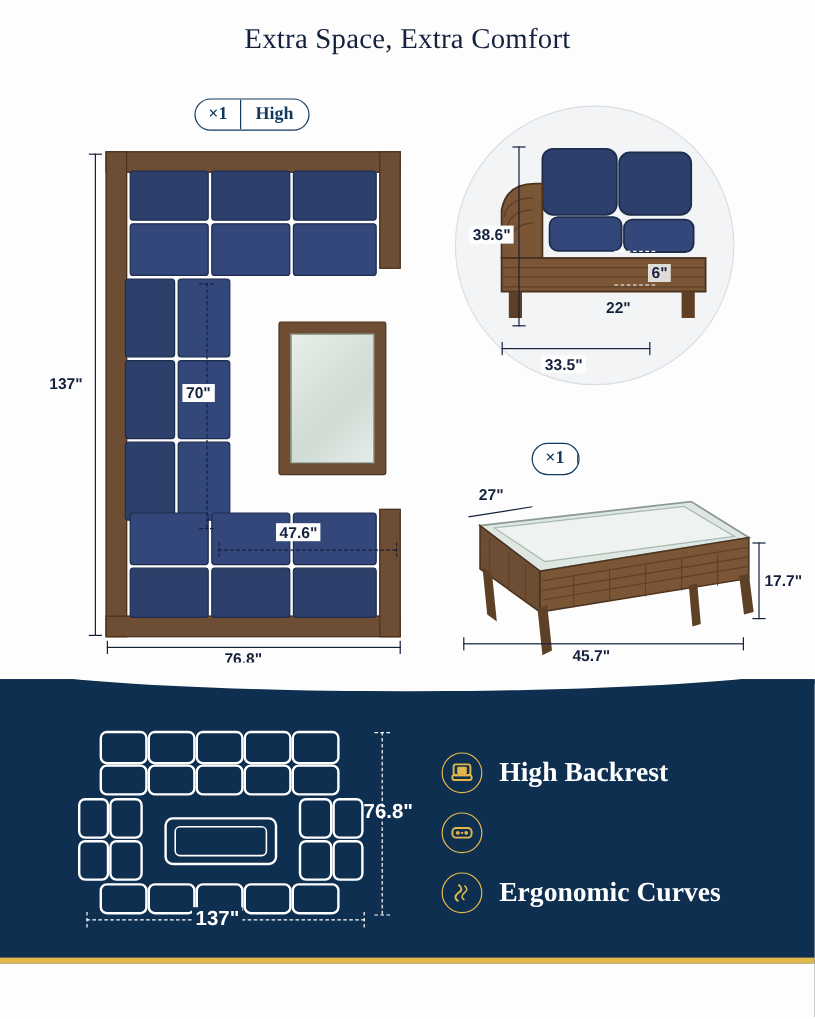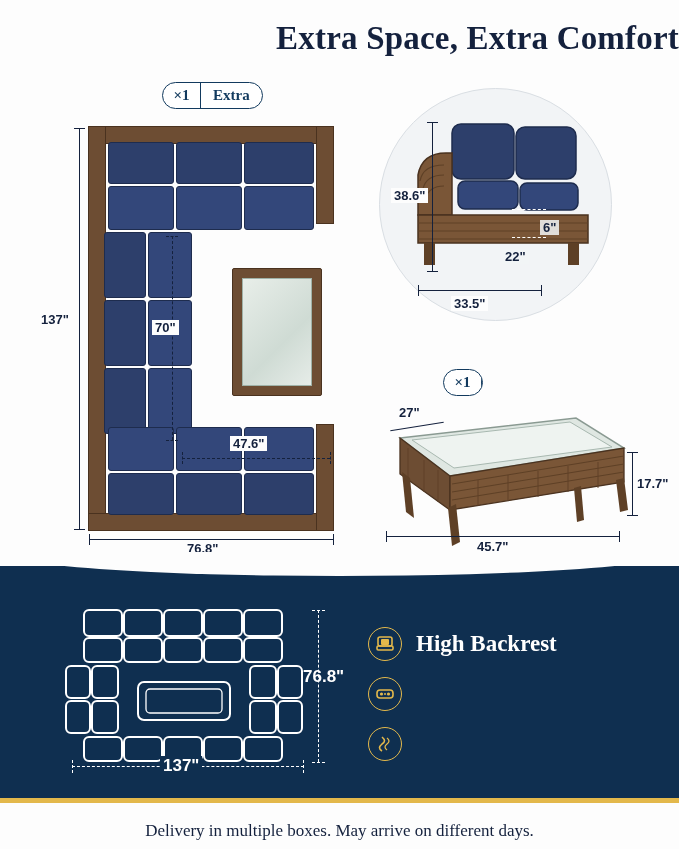--- a/index.html
+++ b/index.html
@@ -9,24 +9,24 @@
     background: #ffffff;
     font-family: "Liberation Serif", serif;
     position: relative;
     overflow: hidden;
   }
   .page { position:absolute; inset:0; background:#fdfdfd; }
 
   
   .title {
     position:absolute; top:20px; left:0; width:100%;
-    text-align:right;
+    text-align:center;
     font-family:"Liberation Serif", serif;
-    font-weight:bold;
-    font-size:33px;
+    font-weight:normal;
+    font-size:24px;
     color:#14213d;
     letter-spacing:0.2px;
   }
 
   
   .badge {
     position:absolute;
     display:flex; align-items:center;
     border:1.6px solid #123a5e;
     border-radius:18px;
@@ -159,21 +159,21 @@
 </style>
 </head>
 <body>
 
 <div class="page">
 
   <div class="title">Extra Space, Extra Comfort</div>
 
   <div class="badge" id="badge-sofa">
     <span class="qty">×1</span>
-    <span class="lbl">Extra</span>
+    <span class="lbl">High</span>
   </div>
 
   <div class="sofa-wrap">
 
     <div class="frame" style="left:0; top:0; width:246px; height:18px;"></div>
     <div class="frame" style="left:0; top:0; width:18px; height:405px;"></div>
     <div class="frame" style="left:0; top:387px; width:246px; height:18px;"></div>
     <div class="frame" style="left:228px; top:0; width:18px; height:98px;"></div>
     <div class="frame" style="left:228px; top:298px; width:18px; height:107px;"></div>
 
@@ -380,20 +380,20 @@
       </span>
     </div>
 
     <div class="feature" style="left:368px; top:157px;">
       <span class="fico">
         <svg width="20" height="20" viewBox="0 0 20 20">
           <path d="M7 3 q5 4 0 7 q-5 4 0 7" fill="none" stroke="#e3b84b" stroke-width="1.6"></path>
           <path d="M12 4 q4 3 0 6 q-4 3 0 6" fill="none" stroke="#e3b84b" stroke-width="1.3"></path>
         </svg>
       </span>
+      <span>Ergonomic Curves</span>
     </div>
 
     <div class="gold-bar"></div>
     <div class="delivery-strip"></div>
-    <div class="delivery">Delivery in multiple boxes. May arrive on different days.</div>
   </div>
 
 </div>
 
 </body></html>

